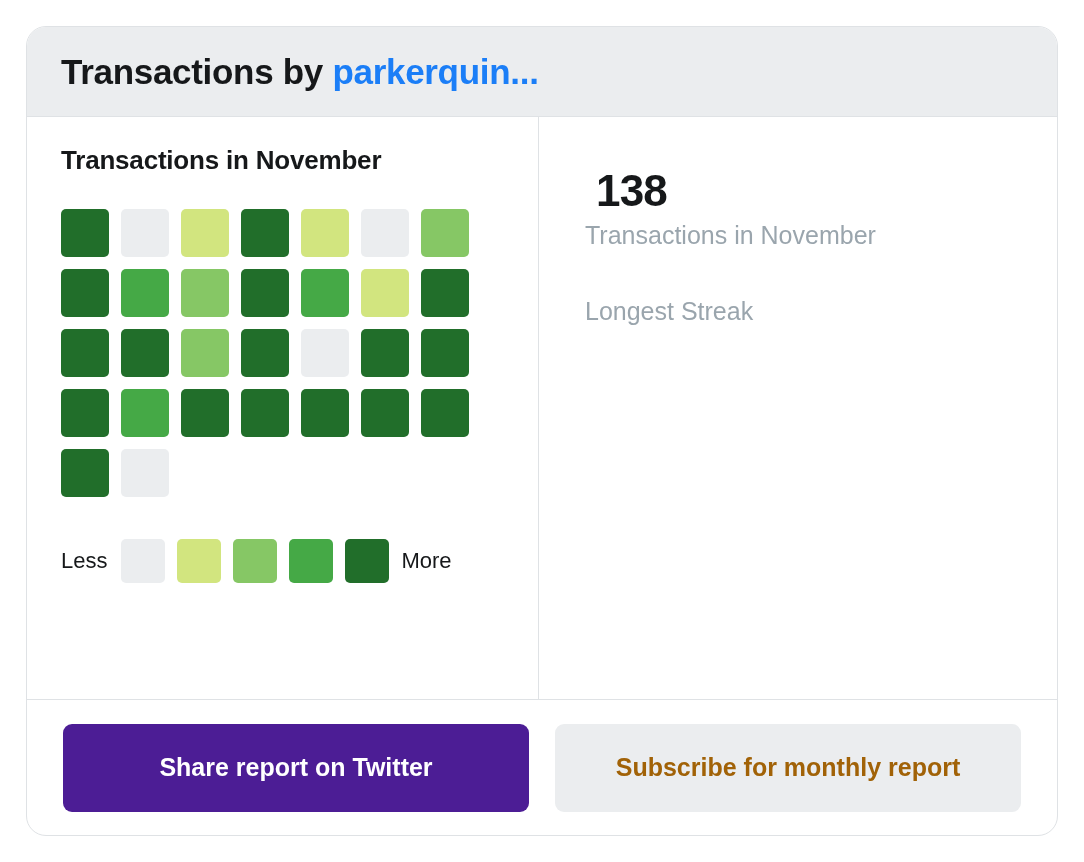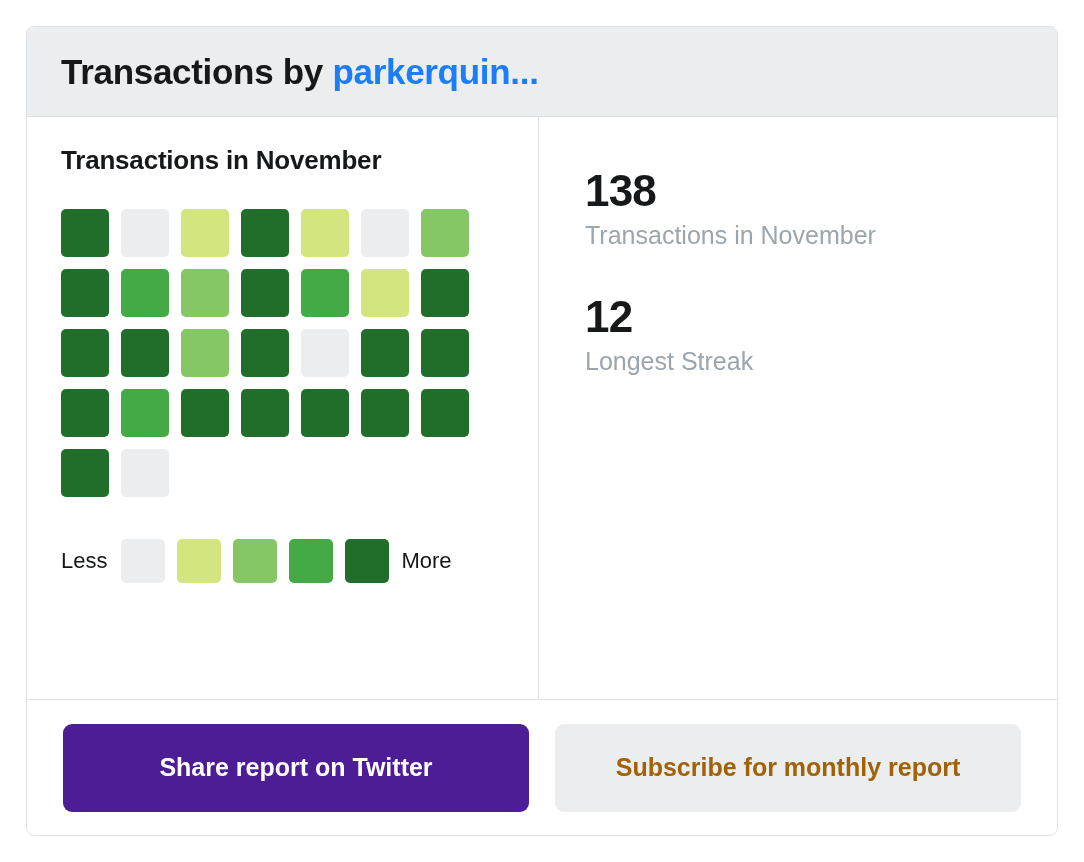--- a/index.html
+++ b/index.html
@@ -19,21 +19,21 @@
     height: 862px;
     background: #ffffff;
     box-sizing: border-box;
     padding: 26px;
   }
   .card {
     width: 1032px;
     height: 810px;
     box-sizing: border-box;
     border: 1px solid #dfe2e5;
-    border-radius: 8px;
+    border-radius: 20px;
     background: #ffffff;
     overflow: hidden;
     display: flex;
     flex-direction: column;
   }
   .card-header {
     background: #ebedef;
     border-bottom: 1px solid #dfe2e5;
     height: 90px;
     box-sizing: border-box;
@@ -105,20 +105,21 @@
     border-radius: 5px;
   }
   .stat { margin-bottom: 39px; }
   .stat:last-child { margin-bottom: 0; }
   .stat-value {
     font-size: 44px;
     font-weight: bold;
     color: #16181a;
     letter-spacing: -0.8px;
     line-height: 1.08;
+    margin-left: 11px;
   }
   .stat-label {
     font-size: 25px;
     color: #9aa5ad;
     line-height: 1.5;
     margin-top: 2px;
   }
   .card-footer {
     border-top: 1px solid #dfe2e5;
     height: 136px;
@@ -211,21 +212,20 @@
           <span class="legend-label more">More</span>
         </div>
       </div>
 
       <div class="panel-right">
         <div class="stat">
           <div class="stat-value">138</div>
           <div class="stat-label">Transactions in November</div>
         </div>
         <div class="stat">
-          <div class="stat-value">12</div>
           <div class="stat-label">Longest Streak</div>
         </div>
       </div>
 
     </div>
 
     <div class="card-footer">
       <button class="btn btn-primary">Share report on Twitter</button>
       <button class="btn btn-secondary">Subscribe for monthly report</button>
     </div>

